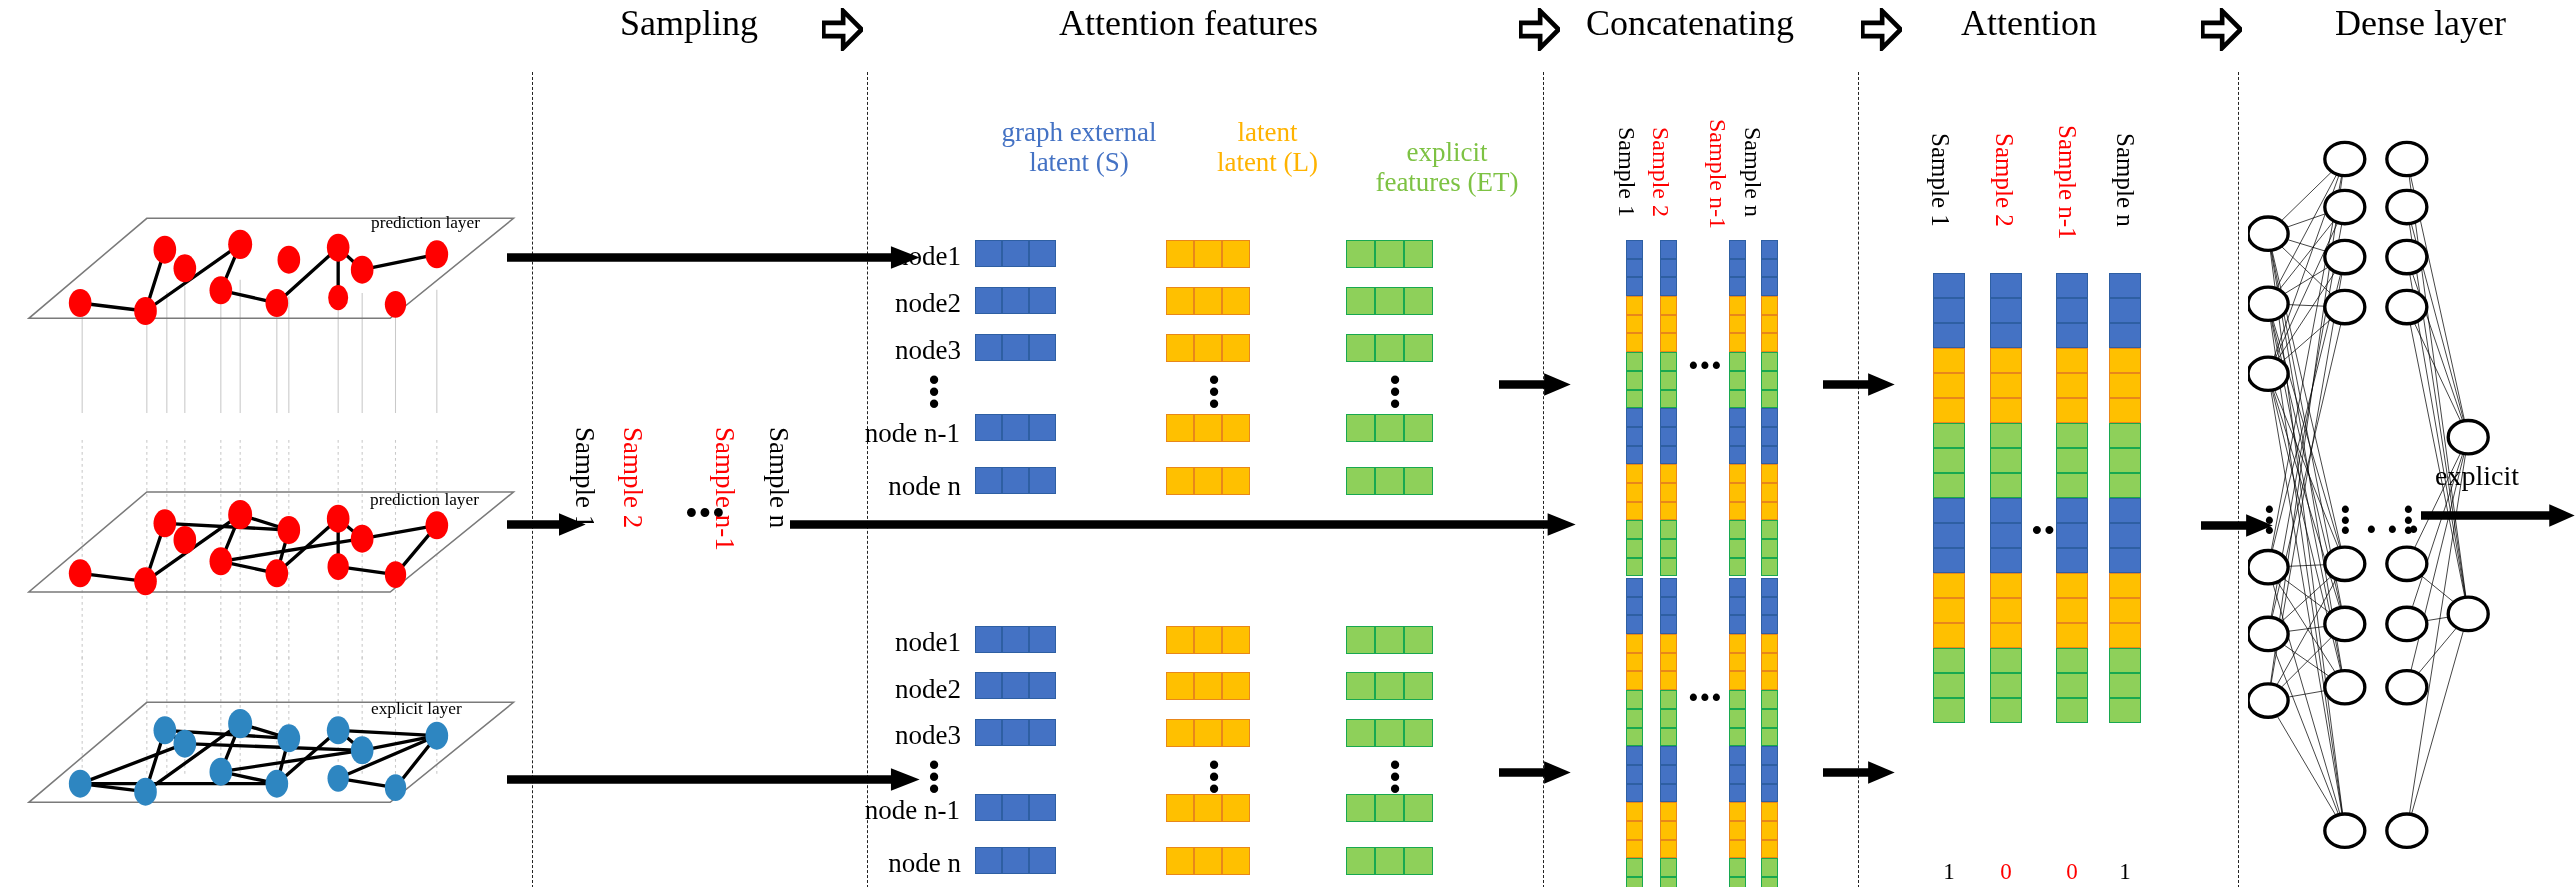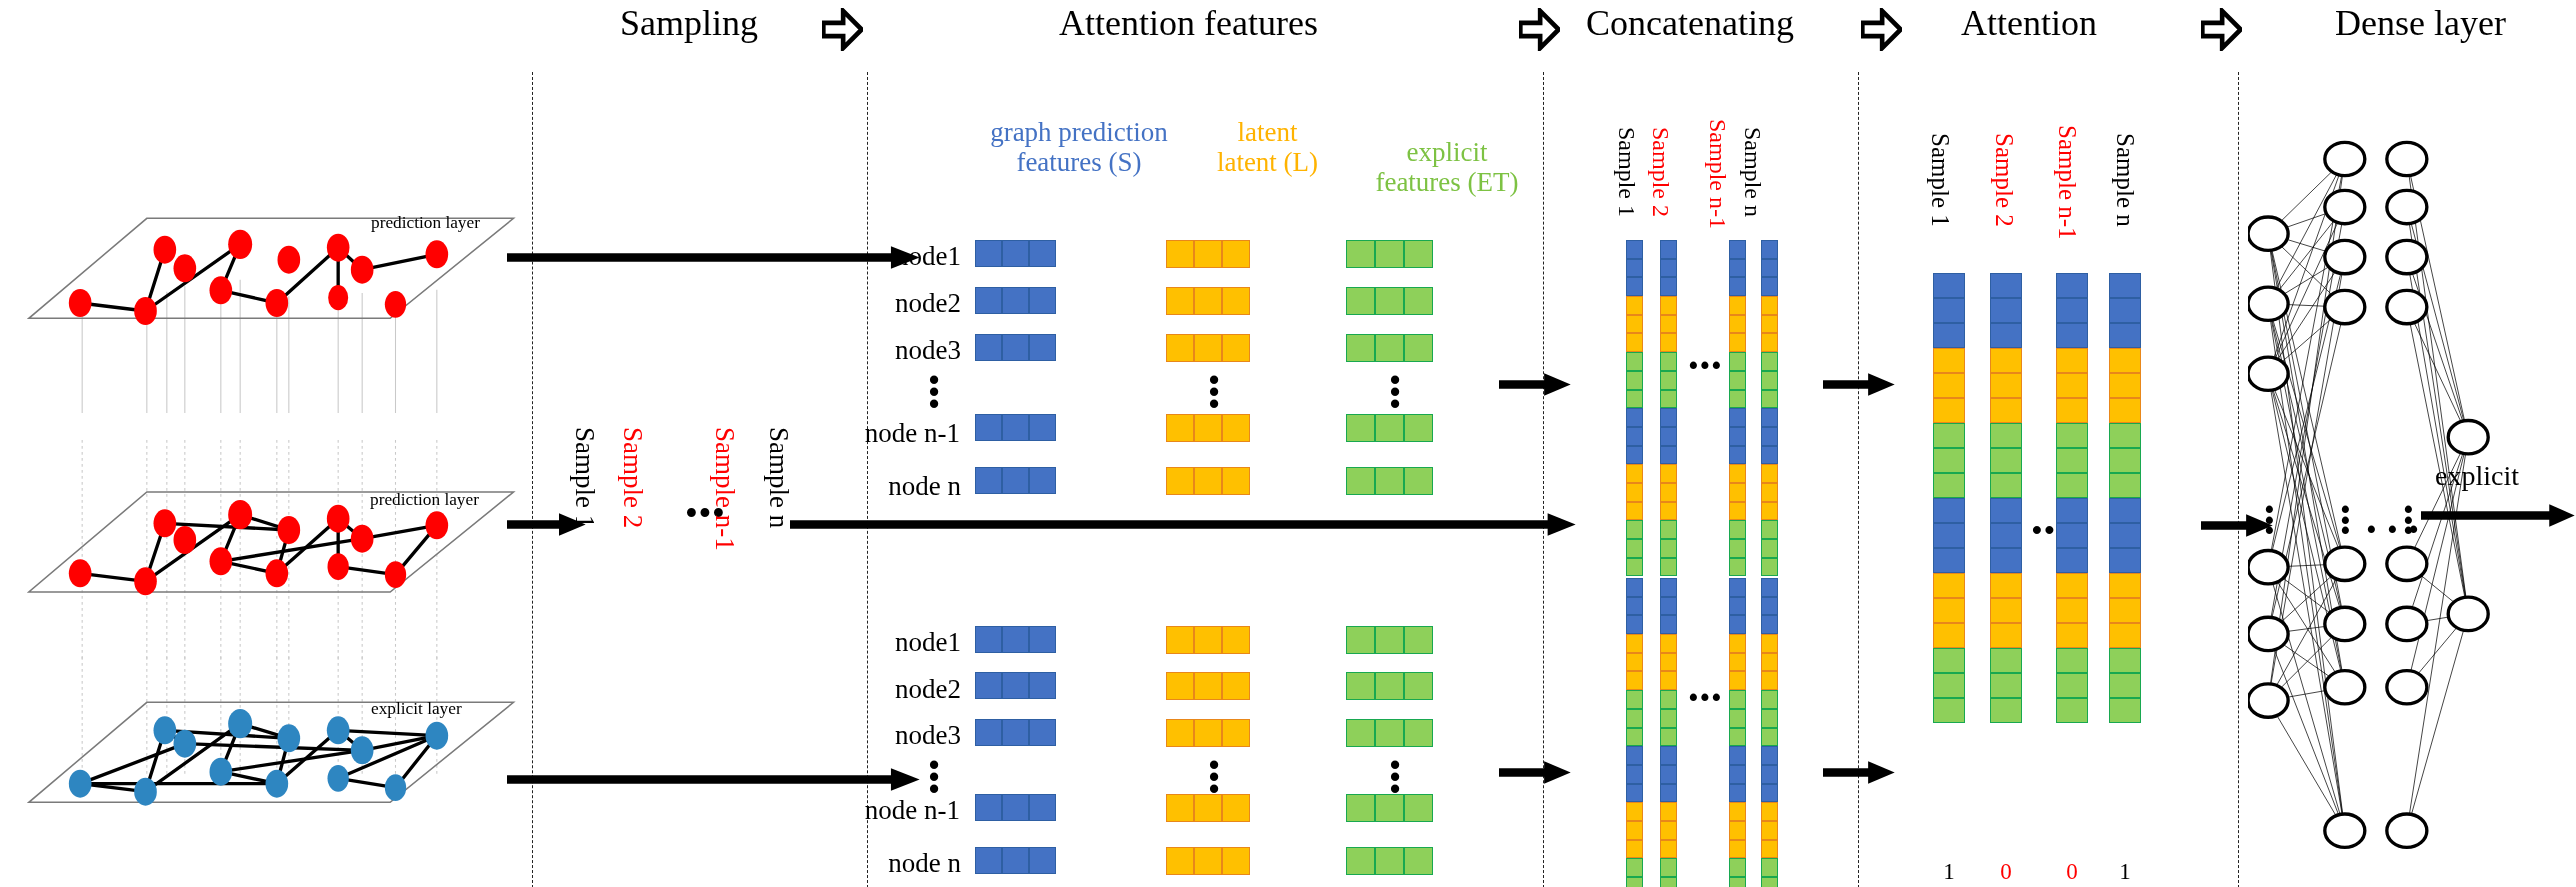--- a/index.html
+++ b/index.html
@@ -337,22 +337,22 @@
   </svg>
 </div>
 
 <div class="vlabel" style="left:600px;top:427px;">Sample 1</div>
 <div class="vlabel red" style="left:648px;top:427px;">Sample 2</div>
 <div class="dots-h" style="left:686px;top:507px;">•••</div>
 <div class="vlabel red" style="left:740px;top:427px;">Sample n-1</div>
 <div class="vlabel" style="left:794px;top:427px;">Sample n</div>
 
 <div class="feat-head s" style="left:979px;width:200px;top:117px;">
-  <div>graph prediction</div>
-  <div>features (S)</div>
+  <div>graph external</div>
+  <div>latent (S)</div>
 </div>
 <div class="feat-head l" style="left:1184px;width:167px;top:117px;">
   <div>latent</div>
   <div>latent (L)</div>
 </div>
 <div class="feat-head e" style="left:1347px;width:200px;top:117px;margin-top:20px;">
   <div>explicit</div>
   <div>features (ET)</div>
 </div>
 

